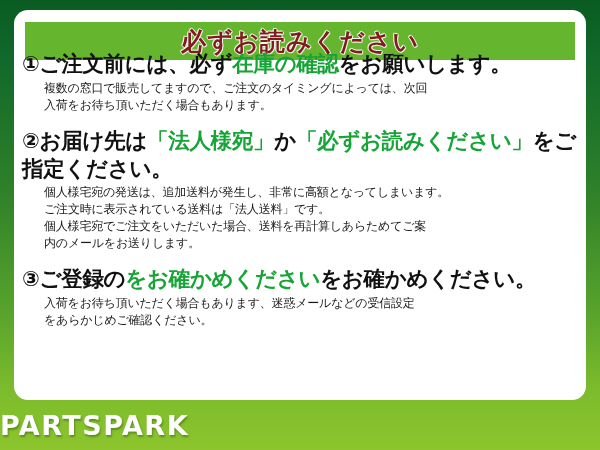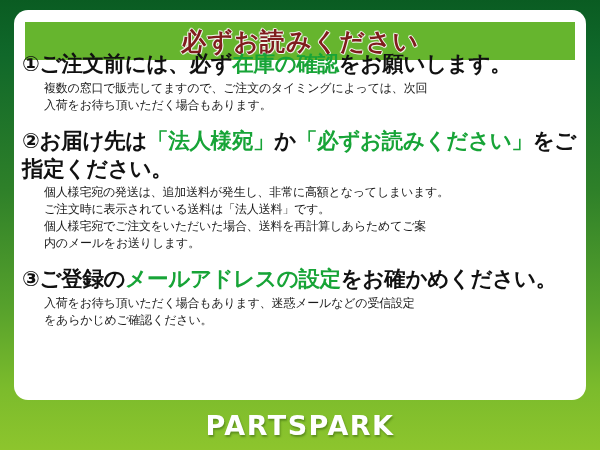--- a/index.html
+++ b/index.html
@@ -118,21 +118,21 @@
 
   
   #footer {
     position: absolute;
     left: 0;
     top: 400px;
     width: 600px;
     height: 50px;
     display: flex;
     align-items: center;
-    justify-content: center;
+    justify-content: flex-start;
   }
   #brand {
     color: #ffffff;
     font-size: 27px;
     font-weight: bold;
     letter-spacing: 1.5px;
     line-height: 1;
     text-shadow: 1px 2px 2px rgba(40,80,10,.45);
   }
 </style>
@@ -157,21 +157,21 @@
 
       <div class="item" id="item-2">
         <span class="item-heading wrap"><span class="num">②</span><span>お届け先は</span><span class="hl">「法人様宛」</span><span>か</span><span class="hl">「必ずお読みください」</span><span>をご指定ください。</span></span>
         <span class="item-body">個人様宅宛の発送は、追加送料が発生し、非常に高額となってしまいます。
 ご注文時に表示されている送料は「法人送料」です。
 個人様宅宛でご注文をいただいた場合、送料を再計算しあらためてご案
 内のメールをお送りします。</span>
       </div>
 
       <div class="item" id="item-3">
-        <span class="item-heading"><span class="num">③</span><span>ご登録の</span><span class="hl">メールアドレスの設定</span><span>をお確かめください。</span></span>
+        <span class="item-heading"><span class="num">③</span><span>ご登録の</span><span class="hl">をお確かめください</span><span>をお確かめください。</span></span>
         <span class="item-body">入荷をお待ち頂いただく場合もあります、迷惑メールなどの受信設定
 をあらかじめご確認ください。</span>
       </div>
 
     </div>
   </div>
 
   <div id="footer">
     <span id="brand">PARTSPARK</span>
   </div>

